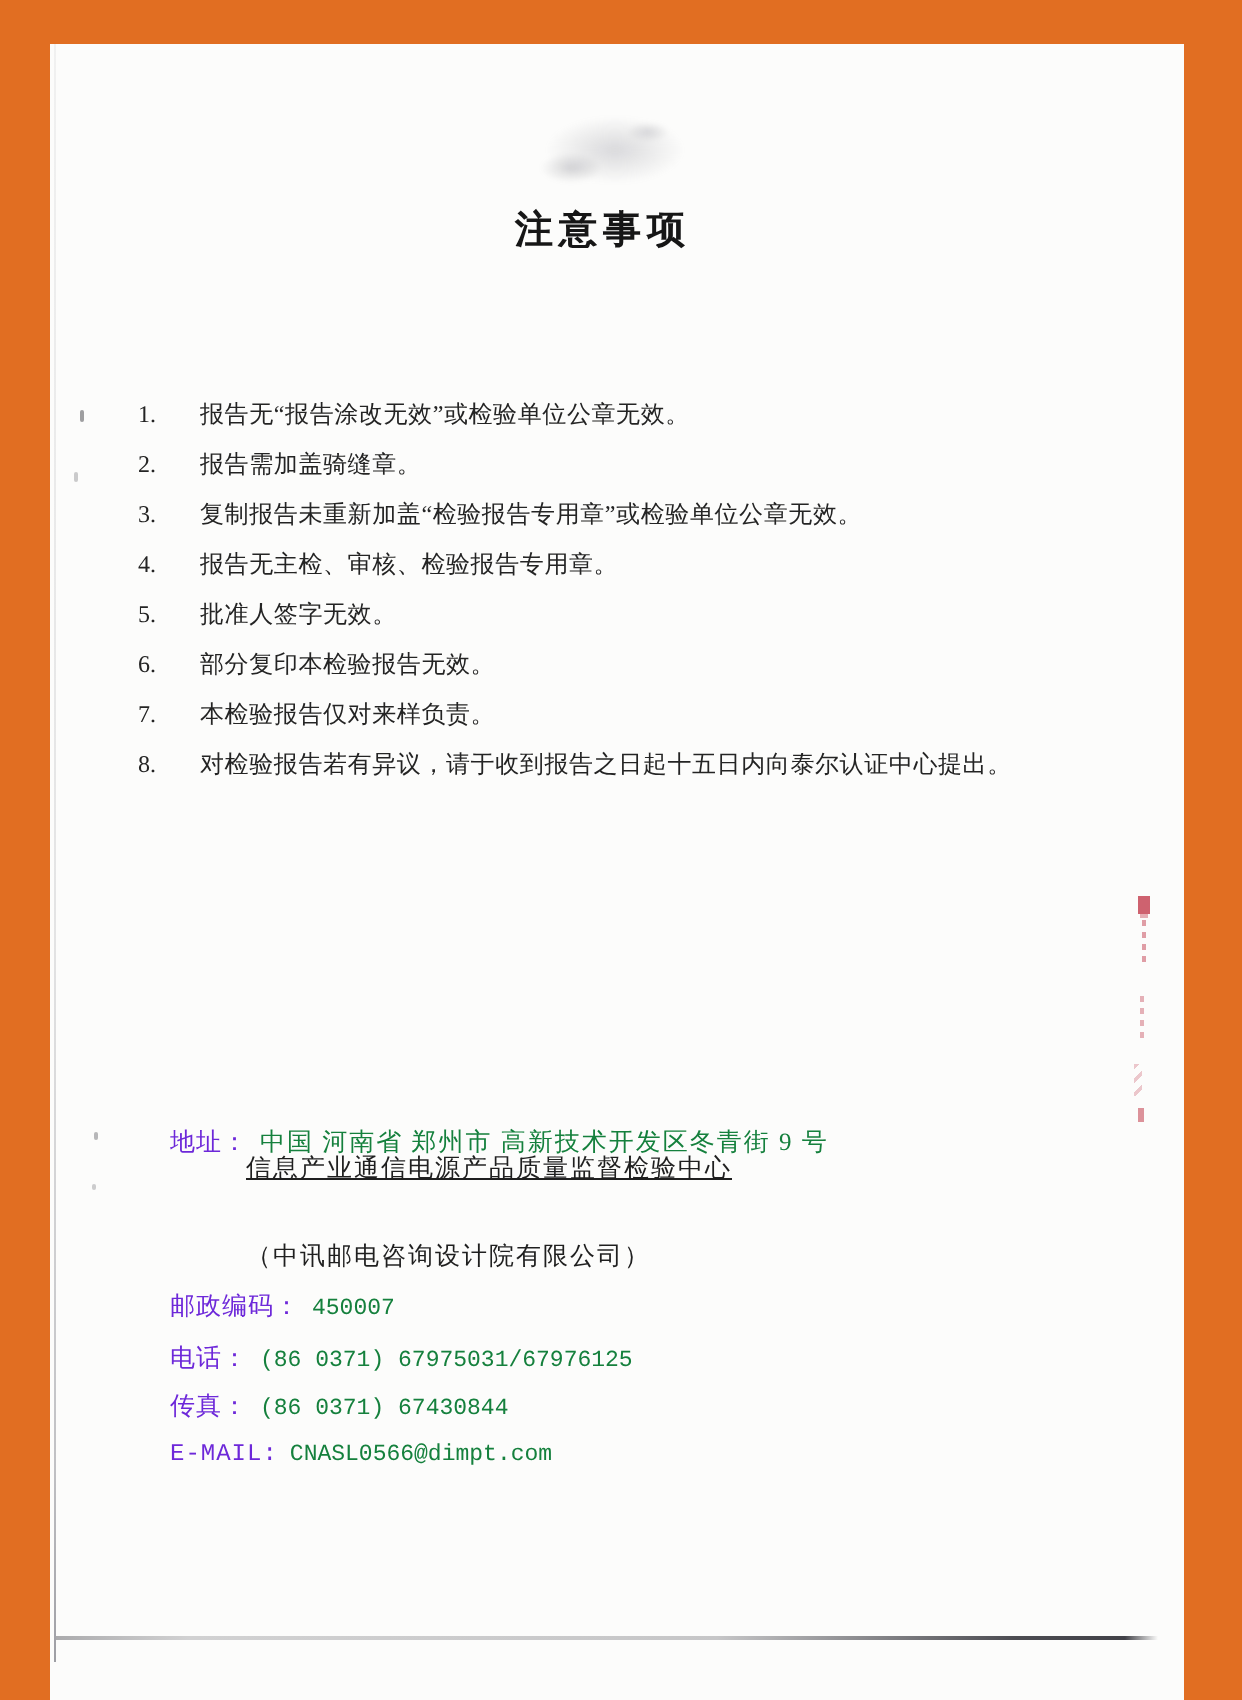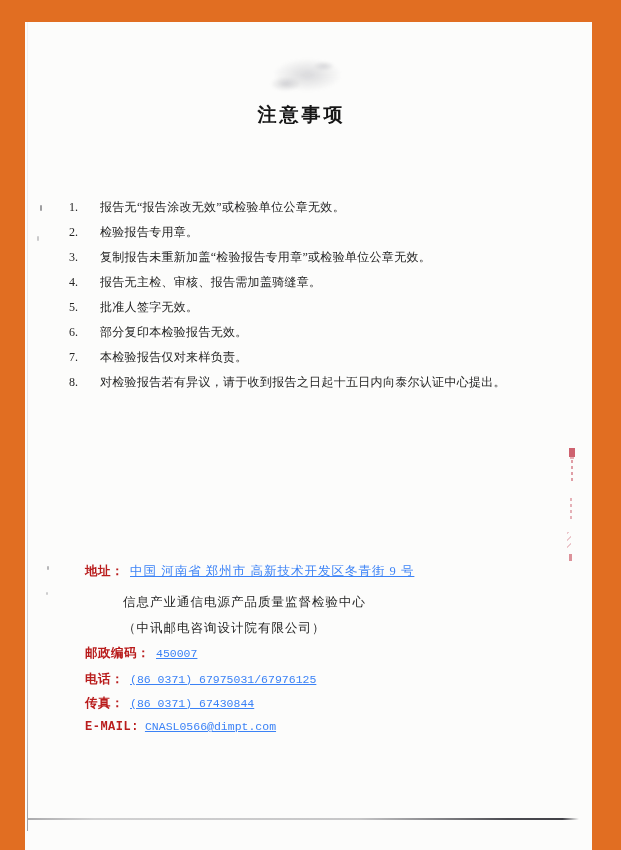--- a/index.html
+++ b/index.html
@@ -50,22 +50,22 @@
   .notes{
     position:absolute;left:44px;top:173px;width:512px;
     font-size:12px;line-height:25px;color:#242424;
   }
   .note-row{display:flex;}
   .note-num{flex:0 0 31px;}
   .note-text{flex:1;letter-spacing:0.3px;white-space:nowrap;}
   .contact{position:absolute;left:60px;top:0;width:500px;font-size:12.5px;}
   .c-row{position:absolute;left:0;white-space:nowrap;}
   .c-row.indent{padding-left:38px;letter-spacing:1px;}
-  .c-label{font-weight:bold;color:#b91c1c;letter-spacing:0.5px;}
-  .c-val{margin-left:6px;letter-spacing:1px;color:#3b82f6;text-decoration:underline;}
+  .c-label{font-weight:normal;color:#6d28d9;letter-spacing:0.5px;}
+  .c-val{margin-left:6px;letter-spacing:1px;color:#15803d;}
   .mono{font-family:"Liberation Mono","DejaVu Sans Mono",monospace;font-size:11.5px;letter-spacing:0;}
   .email-label{font-family:"Liberation Mono","DejaVu Sans Mono",monospace;font-size:12px;margin-top:40px;}
   
   .redmark{position:absolute;}
   .rm1{left:544px;top:426px;width:6px;height:9px;background:rgba(198,70,86,0.85);box-shadow:0 3px 0 -1px rgba(205,95,110,0.5);}
   .rm1b{left:546px;top:438px;width:2px;height:24px;
     background:repeating-linear-gradient(to bottom,rgba(200,80,95,0.55) 0 3px,rgba(200,80,95,0) 3px 6px);}
   .rm2{left:545px;top:476px;width:2px;height:24px;
     background:repeating-linear-gradient(to bottom,rgba(200,85,100,0.45) 0 3px,rgba(200,85,100,0) 3px 6px);}
   .rm3{left:542px;top:510px;width:4px;height:16px;
@@ -89,29 +89,29 @@
 
   <div class="title">注意事项</div>
 
   <div class="notes">
     <div class="note-row">
       <span class="note-num">1.</span>
       <span class="note-text">报告无“报告涂改无效”或检验单位公章无效。</span>
     </div>
     <div class="note-row">
       <span class="note-num">2.</span>
-      <span class="note-text">检验报告专用章。</span>
+      <span class="note-text">报告需加盖骑缝章。</span>
     </div>
     <div class="note-row">
       <span class="note-num">3.</span>
       <span class="note-text">复制报告未重新加盖“检验报告专用章”或检验单位公章无效。</span>
     </div>
     <div class="note-row">
       <span class="note-num">4.</span>
-      <span class="note-text">报告无主检、审核、报告需加盖骑缝章。</span>
+      <span class="note-text">报告无主检、审核、检验报告专用章。</span>
     </div>
     <div class="note-row">
       <span class="note-num">5.</span>
       <span class="note-text">批准人签字无效。</span>
     </div>
     <div class="note-row">
       <span class="note-num">6.</span>
       <span class="note-text">部分复印本检验报告无效。</span>
     </div>
     <div class="note-row">
@@ -121,21 +121,21 @@
     <div class="note-row">
       <span class="note-num">8.</span>
       <span class="note-text">对检验报告若有异议，请于收到报告之日起十五日内向泰尔认证中心提出。</span>
     </div>
   </div>
 
   <div class="contact">
     <div class="c-row" style="top:541px;">
       <span class="c-label">地址：</span><span class="c-val">中国 河南省 郑州市 高新技术开发区冬青街 9 号</span>
     </div>
-    <div class="c-row indent" style="top:572px;">
+    <div class="c-row indent" style="top:554px;text-decoration:underline;">
       <span>信息产业通信电源产品质量监督检验中心</span>
     </div>
     <div class="c-row indent" style="top:598px;">
       <span>（中讯邮电咨询设计院有限公司）</span>
     </div>
     <div class="c-row" style="top:623px;text-align:right;">
       <span class="c-label">邮政编码：</span><span class="c-val mono">450007</span>
     </div>
     <div class="c-row" style="top:649px;">
       <span class="c-label">电话：</span><span class="c-val mono">(86 0371) 67975031/67976125</span>

